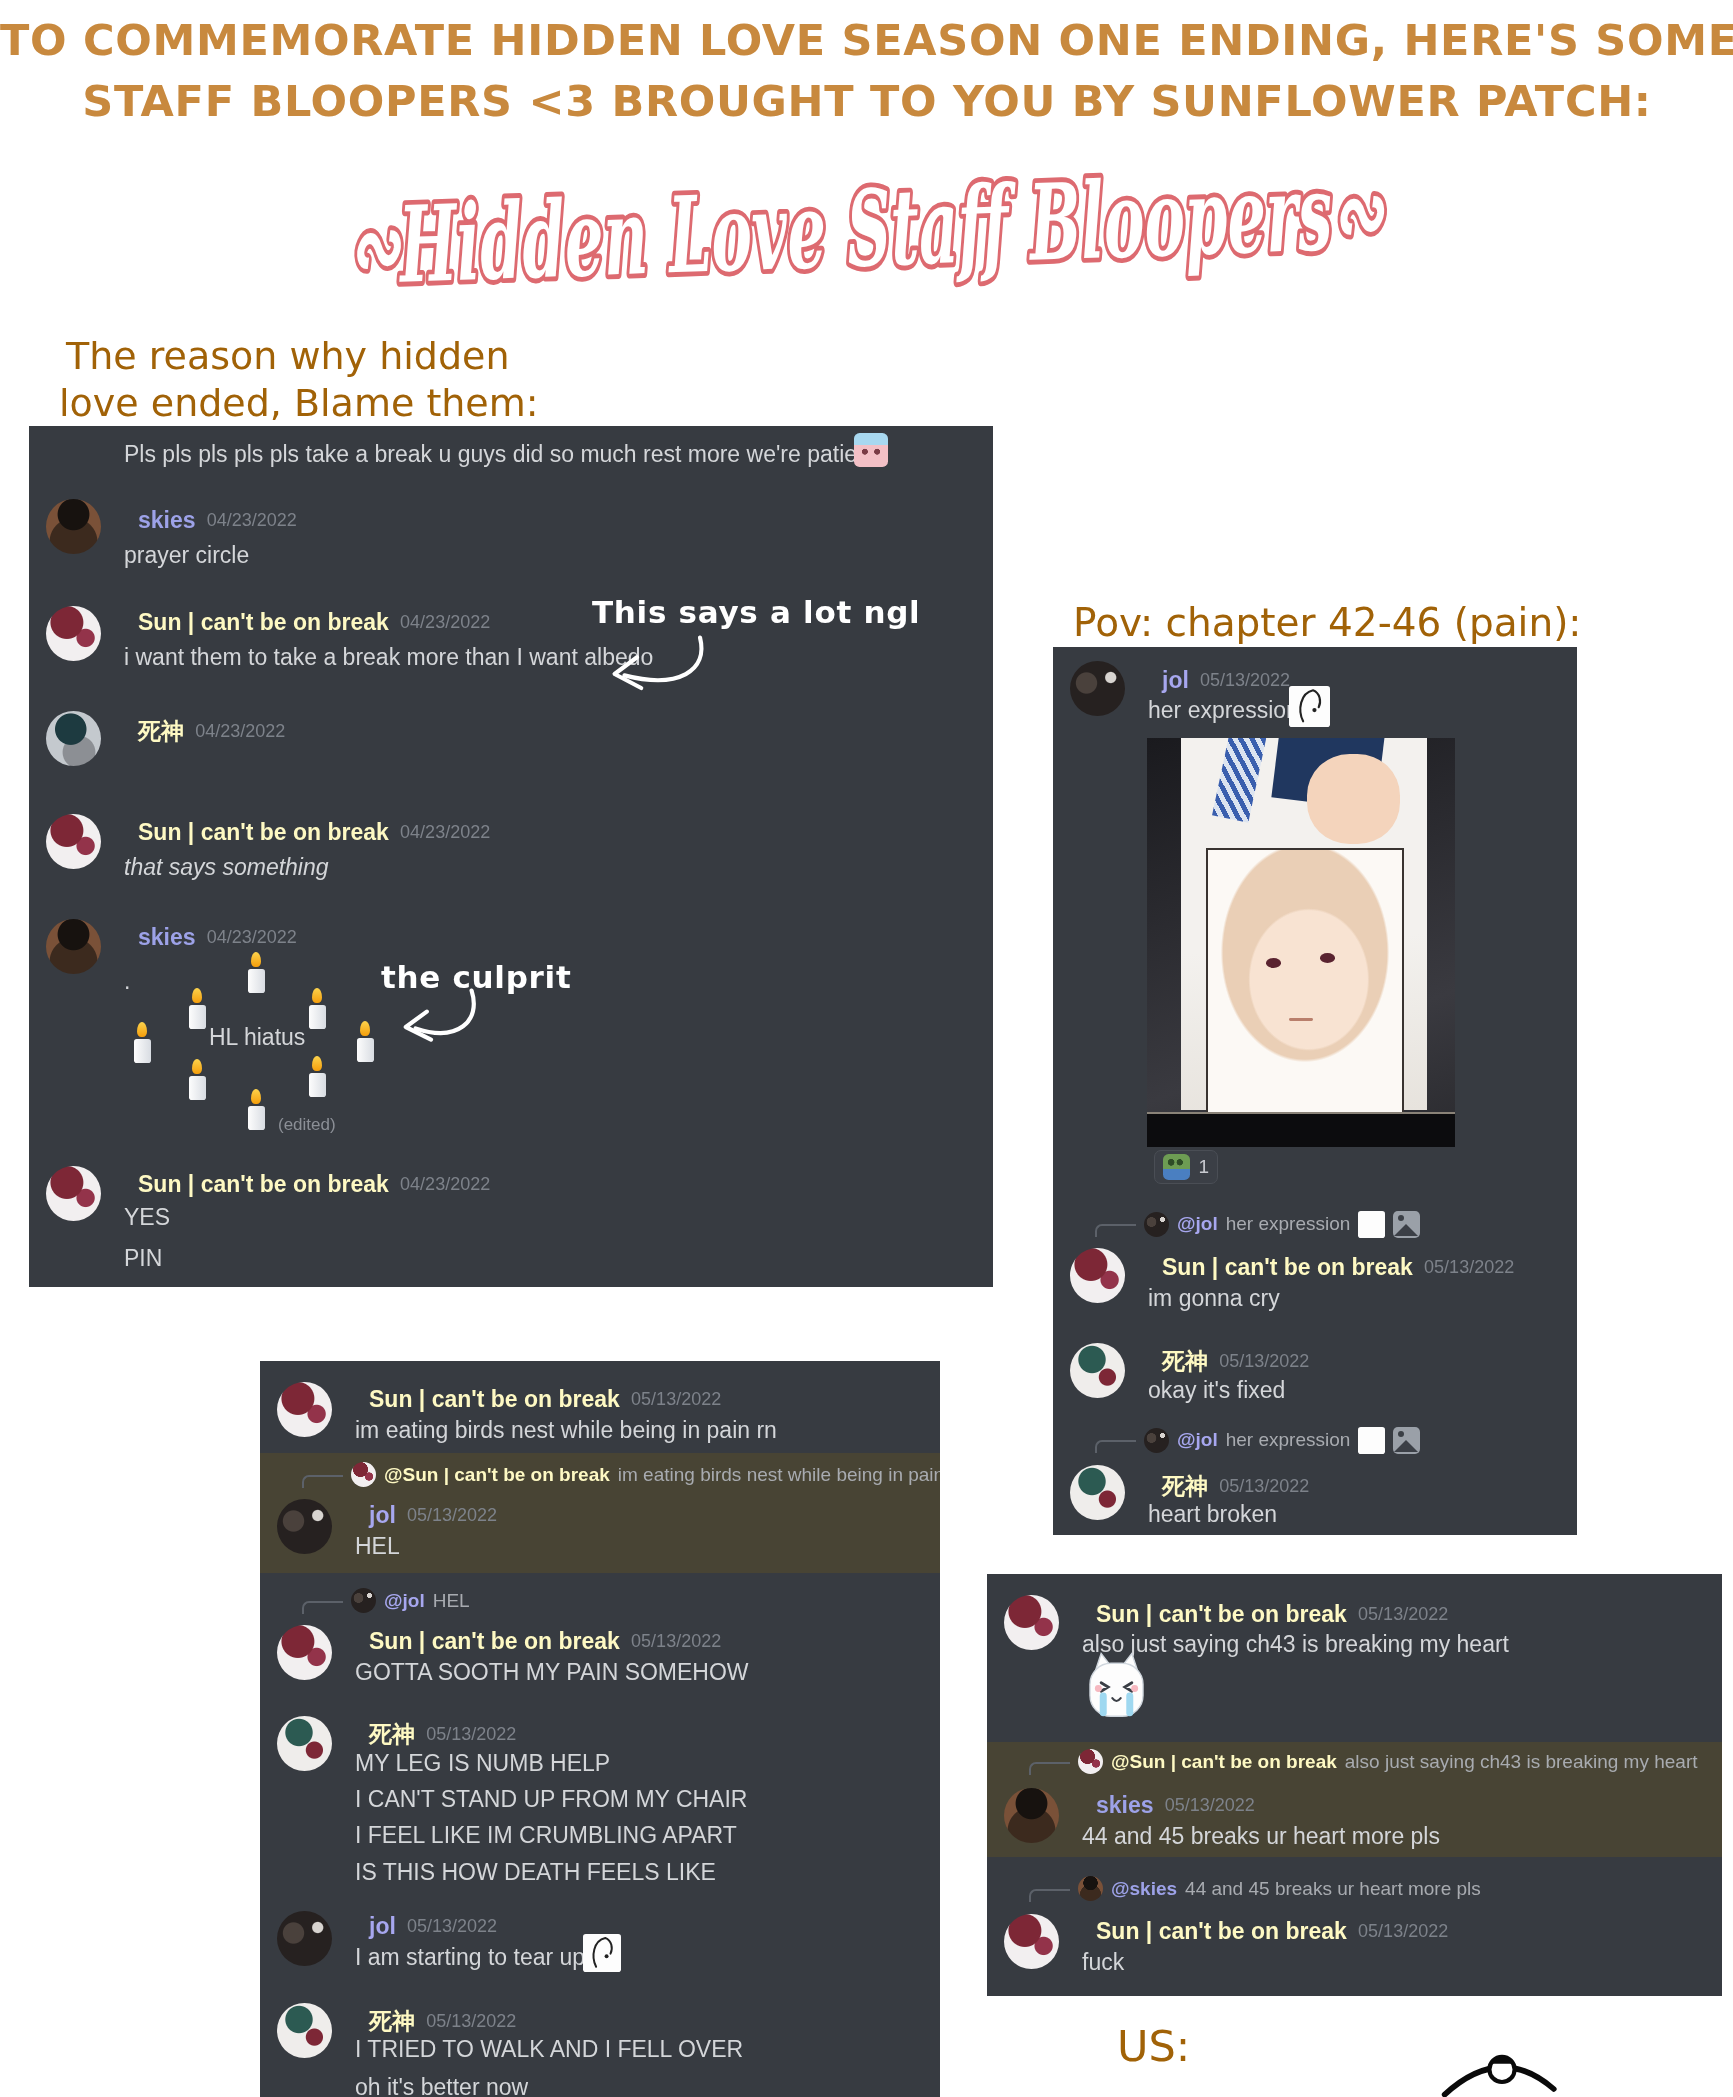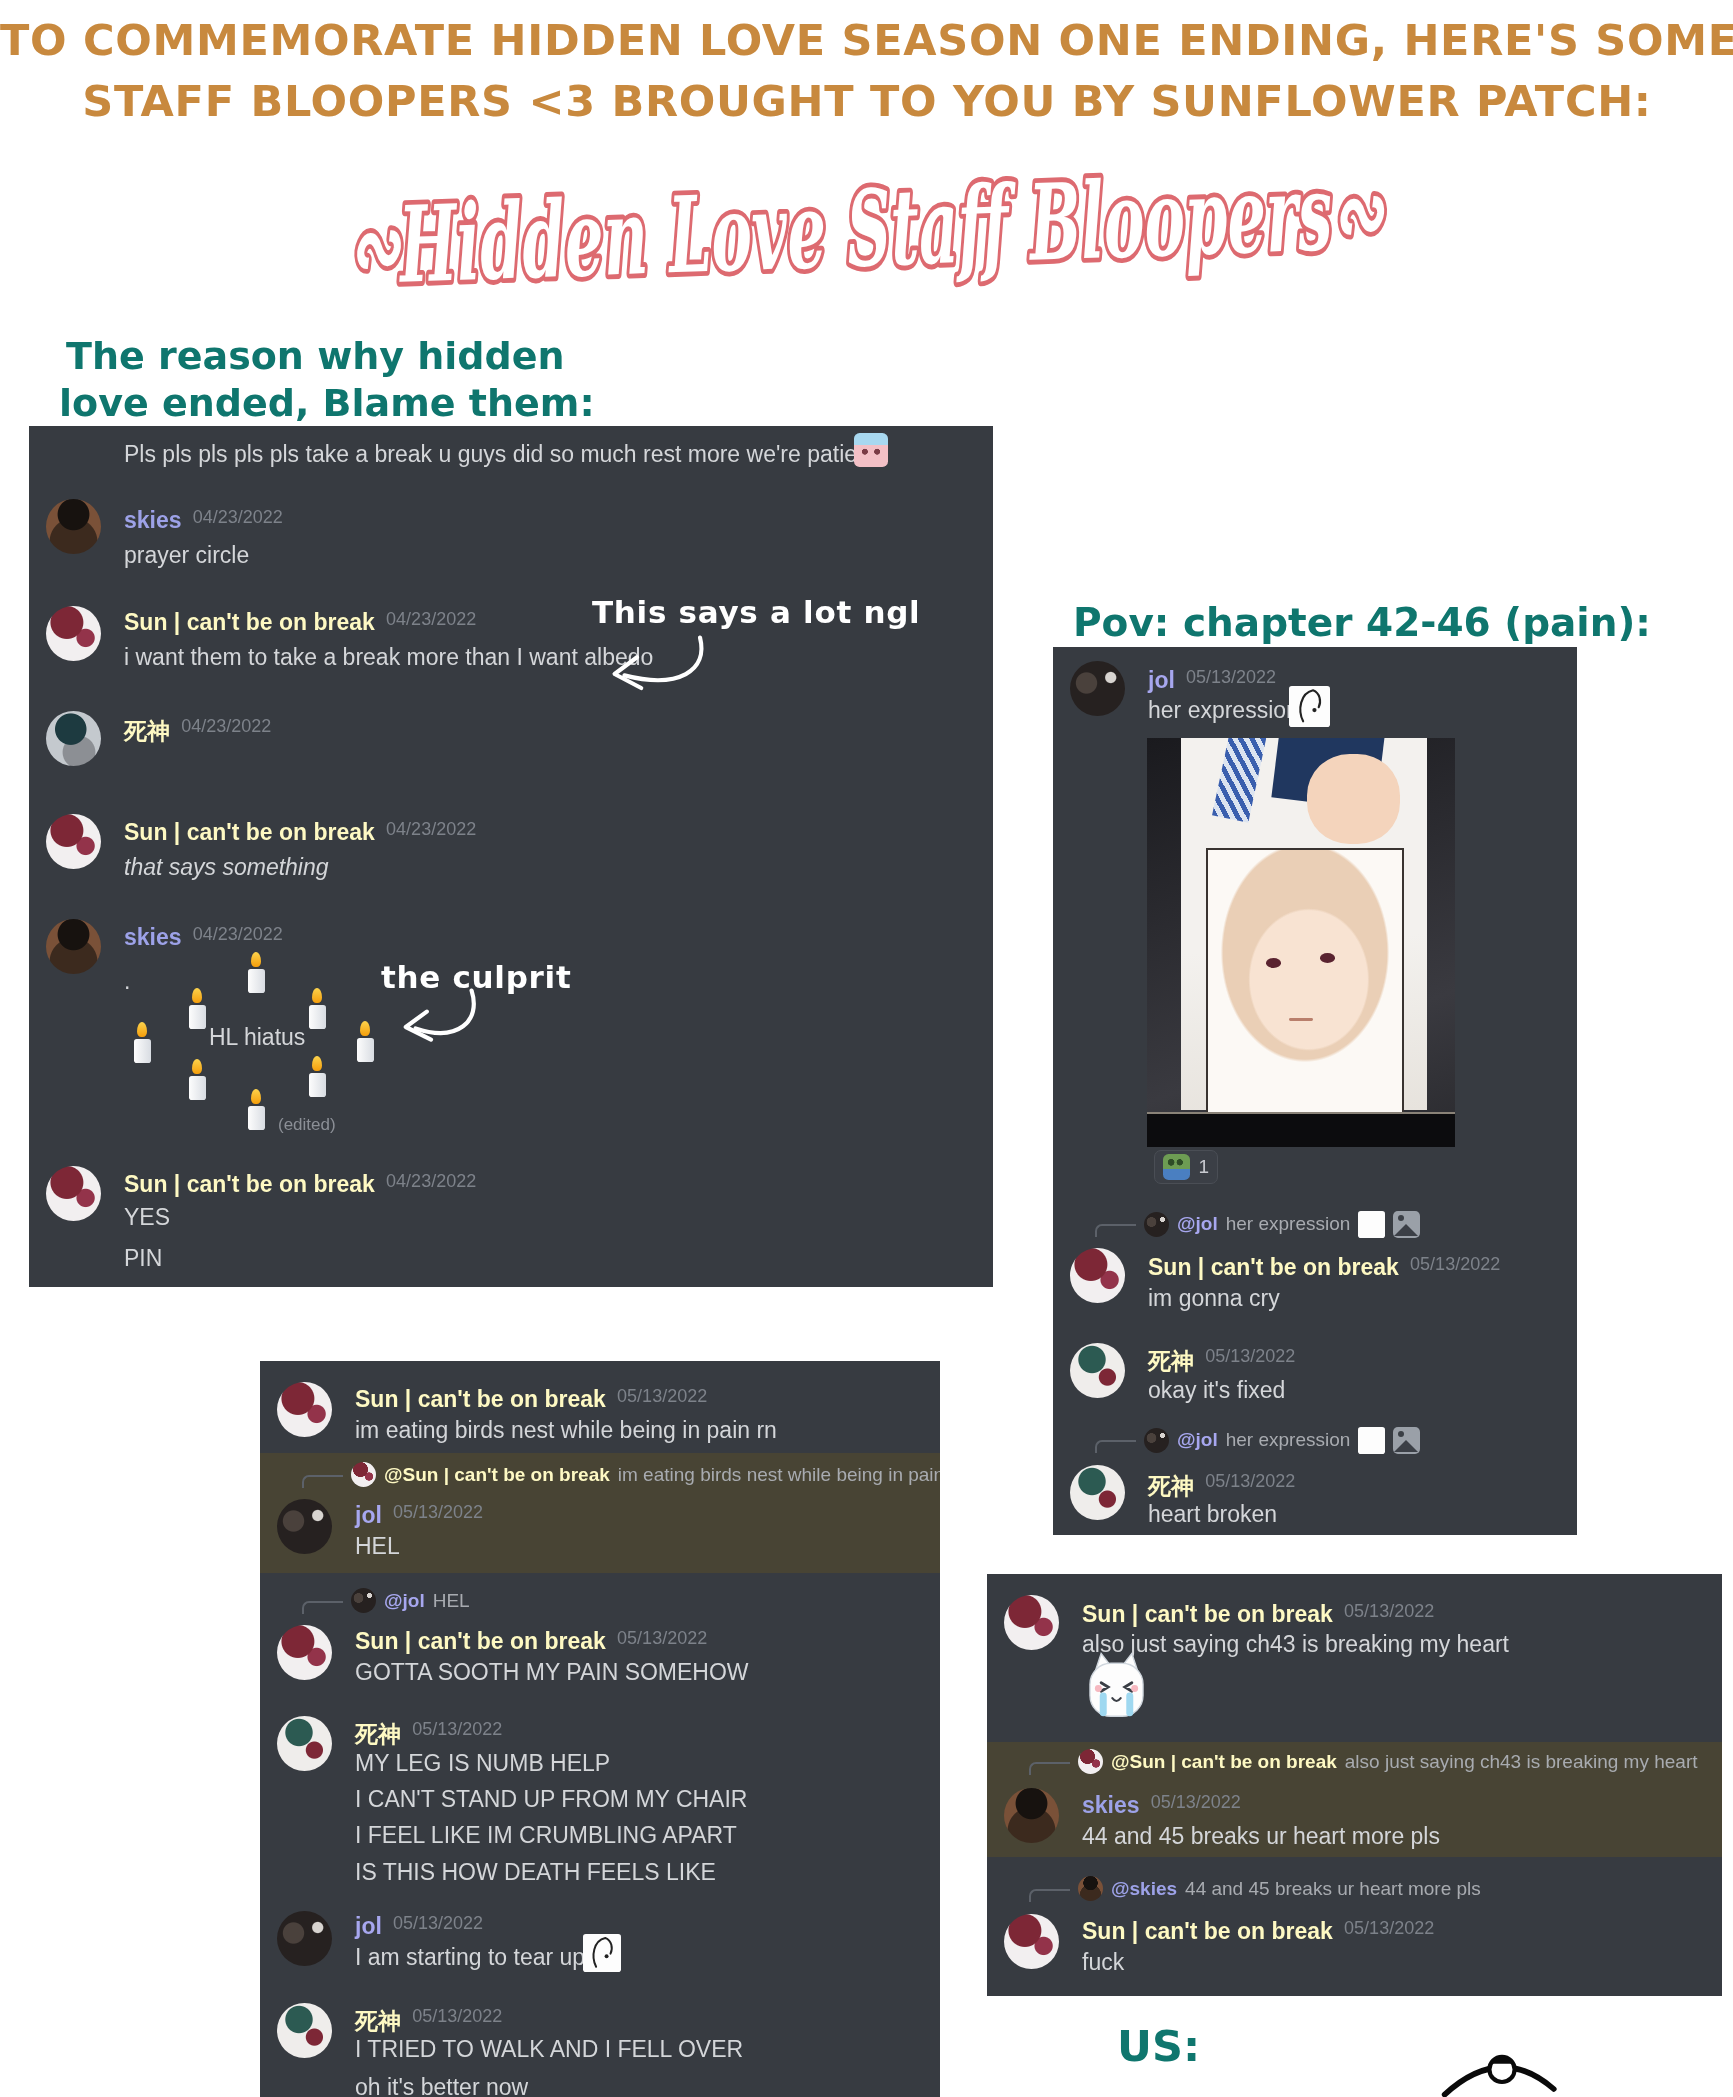--- a/index.html
+++ b/index.html
@@ -6,35 +6,35 @@
   body{
     position:relative;width:1734px;height:2097px;background:#ffffff;overflow:hidden;
     font-family:"Liberation Sans", sans-serif;
   }
   
   .top-header{
     position:absolute;left:0;width:1734px;text-align:center;white-space:nowrap;
     color:#c8893e;font-family:"DejaVu Sans", sans-serif;font-weight:bold;font-size:43px;letter-spacing:0.7px;
   }
   .pink-hand{
-    color:#0f766e;font-family:"DejaVu Sans", sans-serif;font-weight:bold;white-space:nowrap;
+    color:#a16207;font-family:"DejaVu Sans", sans-serif;font-weight:normal;white-space:nowrap;
   }
   .white-hand{
     position:absolute;color:#ffffff;font-family:"DejaVu Sans", sans-serif;font-weight:bold;
     font-size:31px;white-space:nowrap;letter-spacing:0.7px;
   }
   
   .panel{position:absolute;background:#373b41;overflow:hidden}
   .avatar{position:absolute;left:17px;width:55px;height:55px;border-radius:50%;}
   .av-skies{background:radial-gradient(circle at 50% 28%,#17120f 0 32%,rgba(0,0,0,0) 34%),radial-gradient(circle at 50% 78%,#3c2a1e 0 46%,rgba(0,0,0,0) 48%),#7a5138;}
   .av-sun{background:radial-gradient(circle at 38% 30%,#7d2736 0 31%,rgba(0,0,0,0) 33%),radial-gradient(circle at 72% 58%,#93334a 0 17%,rgba(0,0,0,0) 19%),#f2eff0;}
   .av-shin1{background:radial-gradient(circle at 45% 33%,#1d3a40 0 32%,rgba(0,0,0,0) 34%),radial-gradient(circle at 60% 75%,#8c8f94 0 30%,rgba(0,0,0,0) 32%),#c4c9ce;}
   .av-shin2{background:radial-gradient(circle at 40% 30%,#2c5a52 0 26%,rgba(0,0,0,0) 28%),radial-gradient(circle at 68% 62%,#7d2736 0 16%,rgba(0,0,0,0) 18%),#efedeb;}
   .av-jol{background:radial-gradient(circle at 30% 40%,#4a413c 0 20%,rgba(0,0,0,0) 22%),radial-gradient(circle at 74% 30%,#d8d4d0 0 9%,rgba(0,0,0,0) 11%),#262120;}
-  .mhead{position:absolute;left:95px;display:flex;align-items:flex-start;gap:11.2px;white-space:nowrap}
+  .mhead{position:absolute;left:109px;display:flex;align-items:center;gap:11.2px;white-space:nowrap}
   .uname{font-weight:bold;font-size:23px}
   .u-yellow{color:#fef9c3}
   .u-skies{color:#9da2e8}
   .u-jol{color:#a7a7ef}
   .ts{color:#7d828a;font-size:18px}
   .mtext{position:absolute;left:95px;font-size:23px;color:#d4d6d9;white-space:nowrap}
   .italic{font-style:italic}
   .edited{font-size:17px;color:#8b8f96}
   .mention{position:absolute;left:0;right:0;background:#484434}
   

